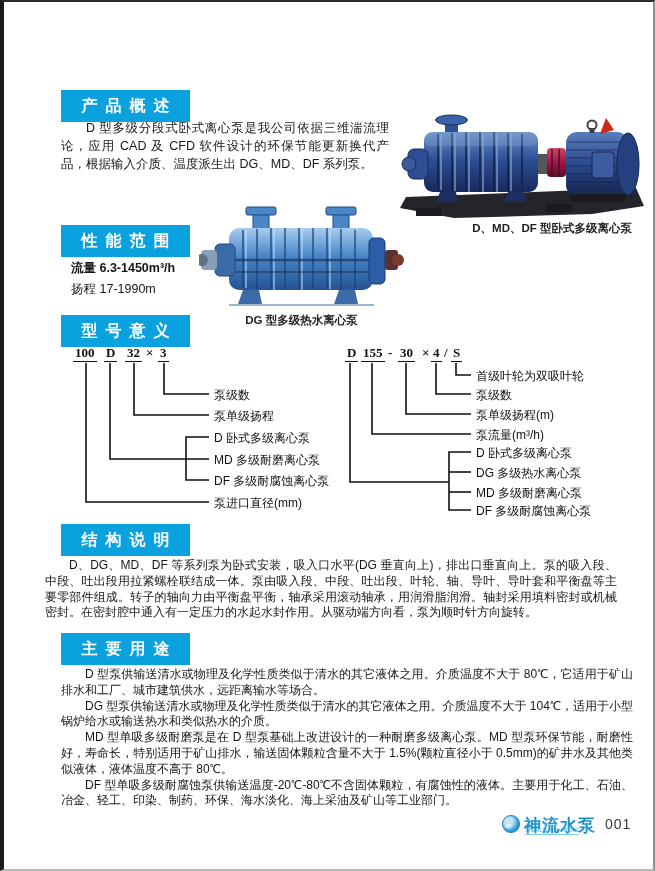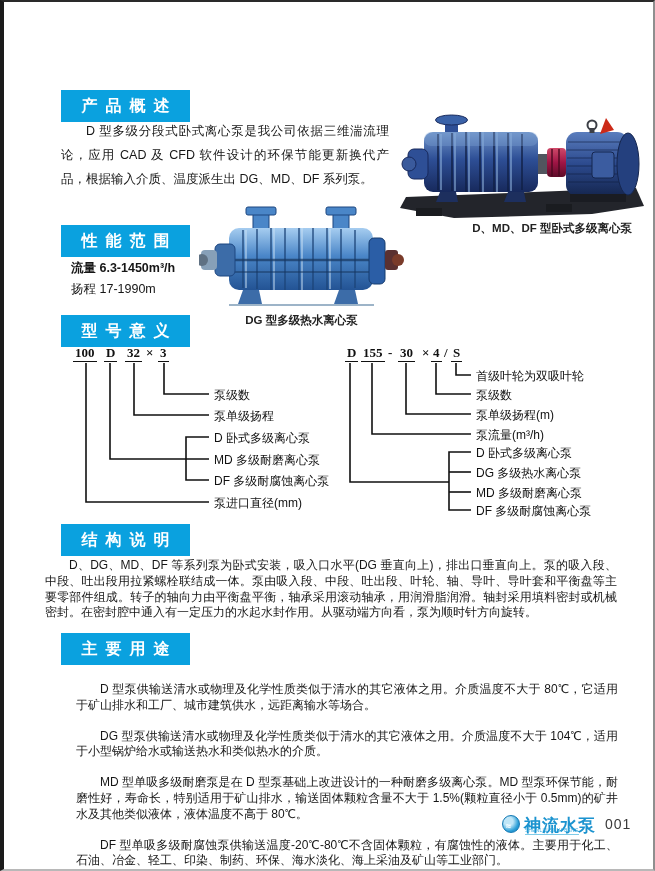--- a/index.html
+++ b/index.html
@@ -30,21 +30,21 @@
   .figure { position:absolute; }
   .diagram { position:absolute; }
   .diagram svg.wires { position:absolute; left:0; top:0; }
   .tok {
     position:absolute; top:5px; font-family:"Liberation Serif", serif;
     font-weight:bold; font-size:13px; color:#111; line-height:16px;
     padding:0 2px; border-bottom:1.6px solid #111;
   }
   .tok.nounder { border-bottom:none; }
   .dlabel { position:absolute; font-size:12px; color:#111; white-space:nowrap; }
-  .usage p { margin:15px; text-indent:2em; }
+  .usage p { margin:0; text-indent:2em; }
   .footer { position:absolute; left:498px; top:811px; width:140px; height:26px; }
   .logo-circle {
     position:absolute; left:0; top:2px; width:18px; height:18px; border-radius:50%;
     background:radial-gradient(circle at 35% 35%, #bfe6f7 0 30%, #2b9fd8 65%, #1479b4 100%);
     border:1px solid #1479b4;
   }
   .logo-wave { position:absolute; left:3px; top:5px; color:#ffffff; font-size:9px; font-weight:bold; }
   .logo-cn { position:absolute; left:22px; top:1px; color:#1b93cf; font-size:17px; font-weight:bold; letter-spacing:1px; }
   .logo-en { position:absolute; left:23px; top:15px; color:#2aa4dc; font-size:4.5px; letter-spacing:0.5px;
              border-bottom:1px solid #7fcbe8; padding-bottom:1px; }
@@ -52,21 +52,21 @@
 </style>
 </head>
 <body>
 
 <div class="page">
 
 
   <div class="sec-head" style="top:88px;">
     <span>产品概述</span>
   </div>
-  <div class="body-text" style="left:57px; top:117px; width:328px; line-height:24px;">D 型多级分段式卧式离心泵是我公司依据三维湍流理论，应用 CAD 及 CFD 软件设计的环保节能更新换代产品，根据输入介质、温度派生出 DG、MD、DF 系列泵。</div>
+  <div class="body-text" style="left:57px; top:117px; width:328px; line-height:18px;">D 型多级分段式卧式离心泵是我公司依据三维湍流理论，应用 CAD 及 CFD 软件设计的环保节能更新换代产品，根据输入介质、温度派生出 DG、MD、DF 系列泵。</div>
 
   <div class="figure" style="left:392px; top:92px; width:250px; height:126px;">
     <svg width="250" height="126" viewBox="0 0 250 126">
       <defs>
         <linearGradient id="bodyGrad" x1="0" y1="0" x2="0" y2="1">
           <stop offset="0" stop-color="#6f93c8"></stop>
             <stop offset="0.45" stop-color="#2e4f96"></stop>
             <stop offset="1" stop-color="#17295c"></stop>
         </linearGradient>
         <linearGradient id="motorGrad" x1="0" y1="0" x2="0" y2="1">

